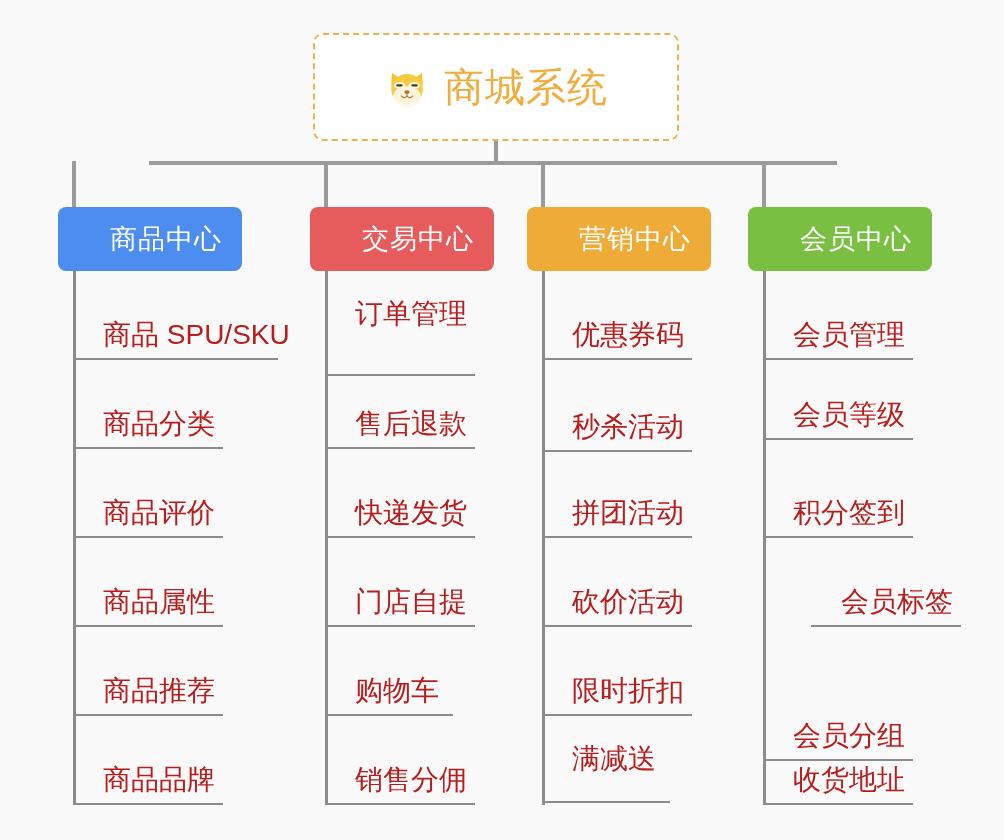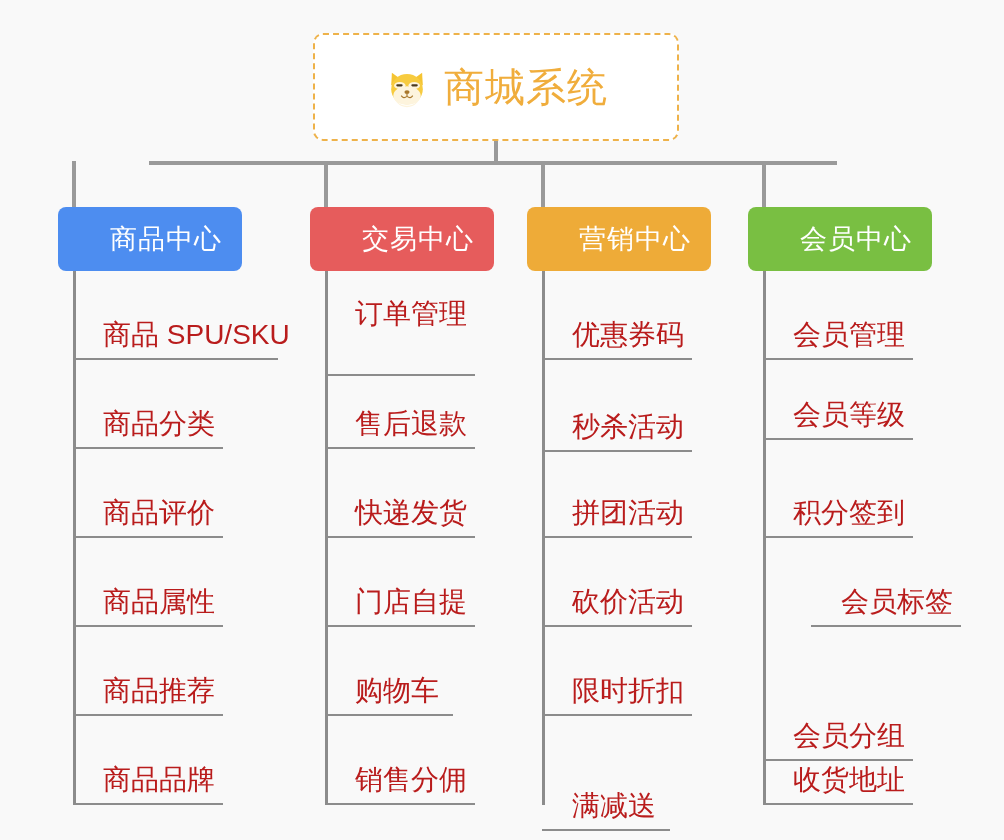--- a/index.html
+++ b/index.html
@@ -245,21 +245,21 @@
           <div class="leaf-underline"></div>
         </div>
         <div class="leaf-item" style="top: 267px; width: 150px;">
           <div class="leaf-label">砍价活动</div>
           <div class="leaf-underline"></div>
         </div>
         <div class="leaf-item" style="top: 356px; width: 150px;">
           <div class="leaf-label">限时折扣</div>
           <div class="leaf-underline"></div>
         </div>
-        <div class="leaf-item" style="top: 471px; width: 128px;">
+        <div class="leaf-item" style="top: 443px; width: 128px; gap: 19px;">
           <div class="leaf-label">满减送</div>
           <div class="leaf-underline"></div>
         </div>
       </div>
       <div class="category" style="left: 748px; width: 184px; background: rgb(121, 191, 66);">
         <span class="category-label">会员中心</span>
       </div>
       <div class="leaf-column" style="left: 763px; width: 260px; height: 534px;">
         <div class="leaf-spine" style="height: 534px;"></div>
         <div class="leaf-item" style="top: 0px; width: 150px;">

